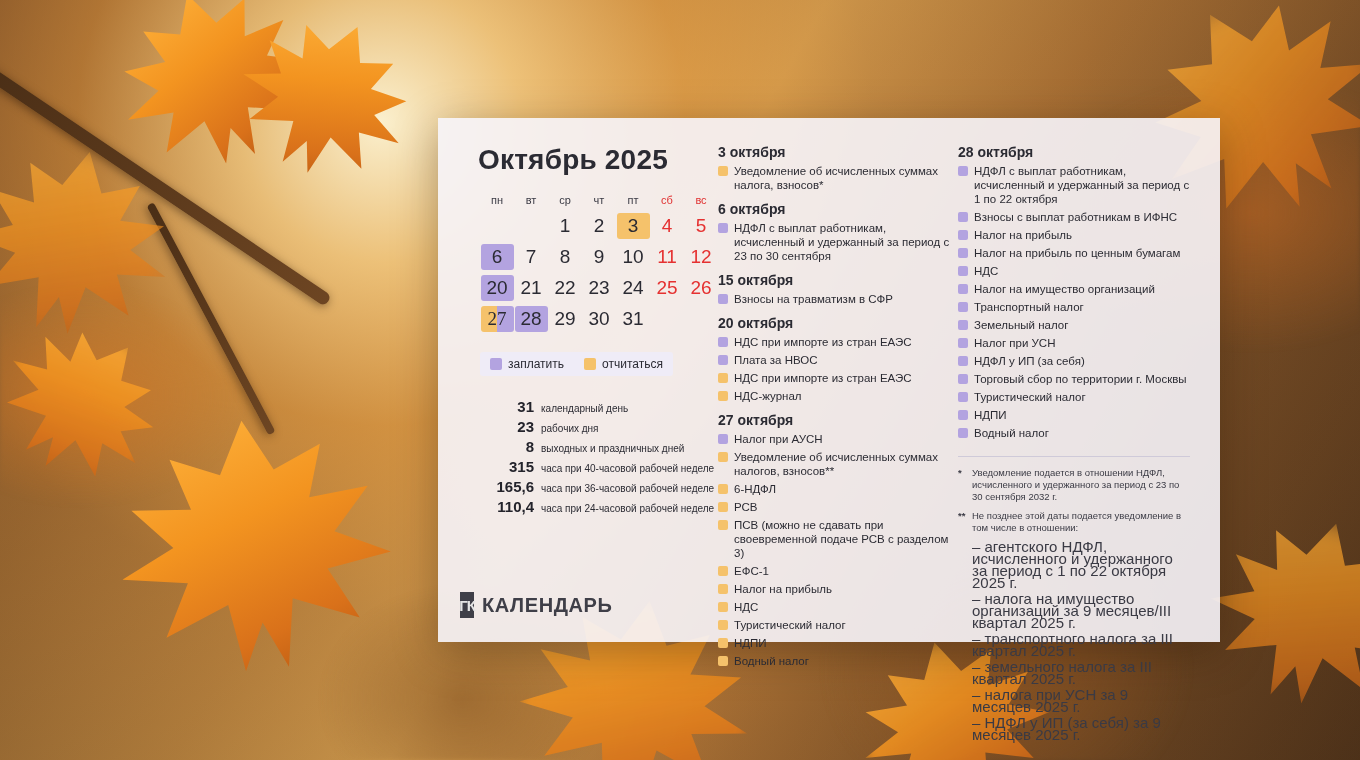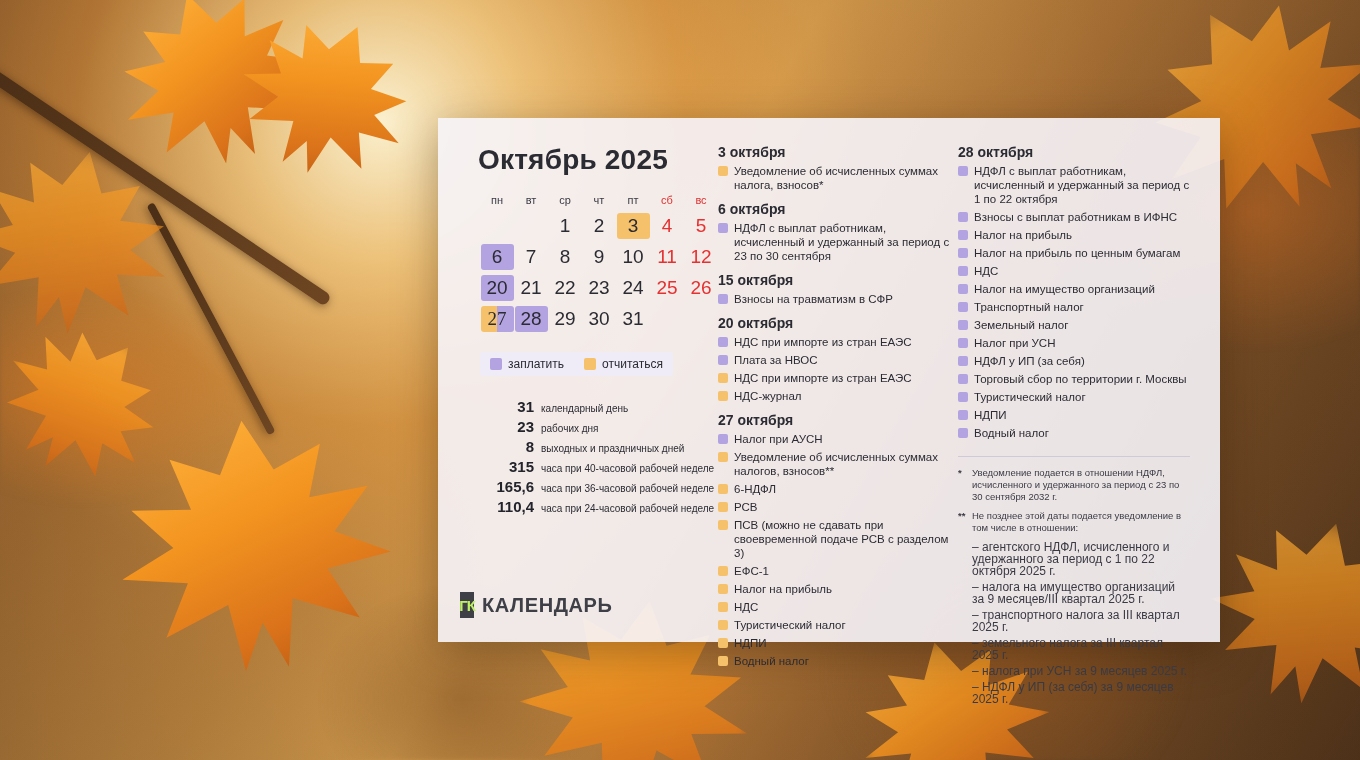--- a/index.html
+++ b/index.html
@@ -166,21 +166,21 @@
     position: absolute;
     left: 460px;
     top: 592px;
     display: flex;
     align-items: center;
     gap: 8px;
   }
   .logo .mark {
     width: 14px; height: 26px;
     background: #3f3f48;
-    color: #bef264;
+    color: #e5e5e5;
     font-size: 15px;
     font-weight: bold;
     display: flex;
     align-items: center;
     justify-content: center;
     letter-spacing: -1px;
   }
   .logo .word {
     font-size: 20px;
     font-weight: bold;
@@ -235,21 +235,21 @@
     color: #3a3a44;
     margin-bottom: 7px;
   }
   .note .mk {
     width: 14px;
     flex: 0 0 14px;
     font-weight: bold;
   }
   .note-sub {
     padding-left: 14px;
-    font-size: 12px;
+    font-size: 15px;
     line-height: 12px;
     color: #3a3a44;
     margin-bottom: 4px;
   }
 </style>
 </head>
 <body>
 
 <div id="root">
 

